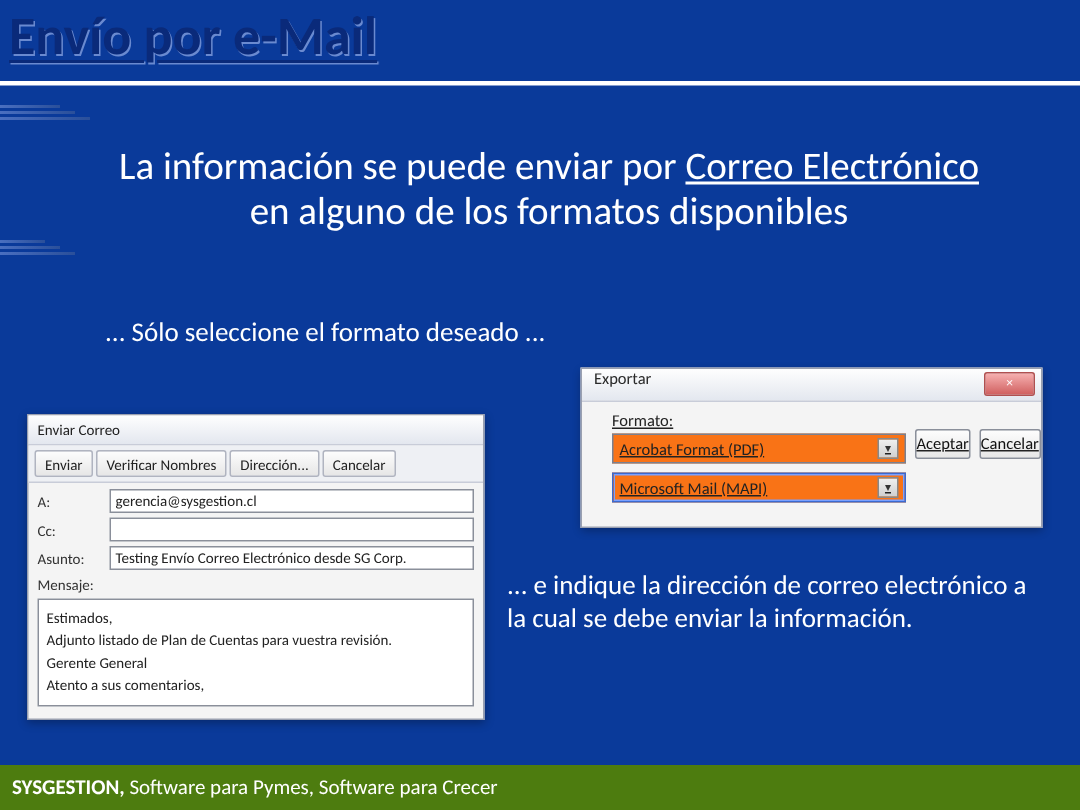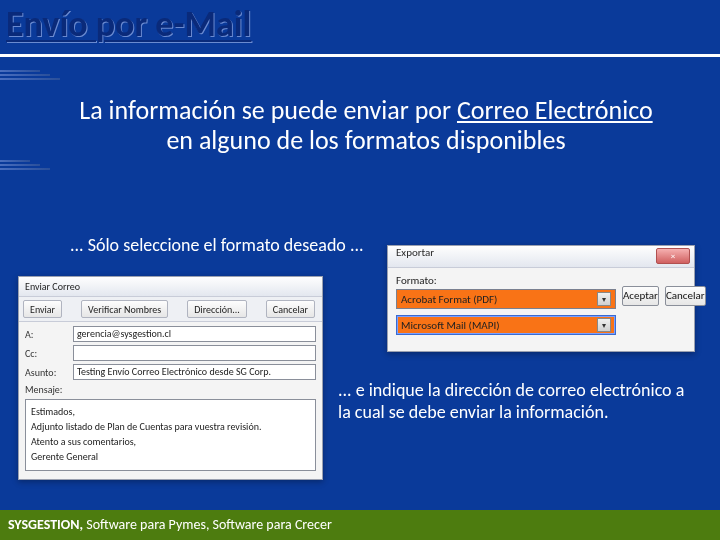--- a/index.html
+++ b/index.html
@@ -30,21 +30,21 @@
   .hr-main {
     position: absolute; left: 0; top: 54px; width: 100%; height: 3px;
     background: #fff;
   }
   .intro {
     position: absolute; left: 66px; top: 96px; width: 600px;
     color: #fff; font-size: 26px; text-align: center; line-height: 1.15;
   }
   .intro .u { text-decoration: underline; }
   .step1 {
-    position: absolute; left: 70px; top: 234px; width: 560px;
+    position: absolute; left: 70px; top: 210px; width: 560px;
     color: #fff; font-size: 18px;
   }
   .export-win {
     position: absolute; left: 387px; top: 245px; width: 308px;
     background: #f4f4f4; border: 1px solid #9aa0b0;
     font-size: 11px; color: #222;
     box-shadow: 0 2px 6px rgba(0,0,0,.3);
   }
   .export-win .titlebar {
     height: 22px;
@@ -53,21 +53,21 @@
     padding: 0 8px; color: #2a2a2a;
     position: relative;
   }
   .export-win .close {
     position: absolute; right: 4px; top: 2px;
     width: 34px; height: 16px;
     background: linear-gradient(#f6b0b0,#d06060);
     border: 1px solid #b05050; border-radius: 2px;
     font-size: 9px; color: #fff; text-align: center; line-height: 14px;
   }
-  .export-body { padding: 6px 8px 10px; display: flex; gap: 6px; }
+  .export-body { padding: 6px 20px 10px; display: flex; gap: 6px; text-decoration: underline; }
   .export-left { flex: 1; }
   .export-right { width: 64px; display: flex; flex-direction: row; gap: 6px; padding-top: 12px;}
   .lbl { font-size: 11px; color: #222; margin-bottom: 2px; }
   .combo {
     display: flex; align-items: center; justify-content: space-between;
     background: #f97316; border: 1px solid #7a8090; height: 20px;
     padding: 0 4px; font-size: 11px; margin-bottom: 6px;
   }
   .combo .arrow {
     width: 14px; height: 14px;
@@ -88,21 +88,21 @@
     font-size: 10px; color: #222;
     box-shadow: 0 2px 6px rgba(0,0,0,.3);
   }
   .mail-win .titlebar {
     height: 20px;
     background: linear-gradient(#fefefe,#e3e7ef);
     border-bottom: 1px solid #c8ccd8;
     padding: 3px 6px;
   }
   .mail-toolbar {
-    display: flex; gap: 19px; padding: 3px 4px;
+    display: flex; gap: 2px; padding: 3px 4px;
     border-bottom: 1px solid #c8ccd8;
     background: #eef0f4;
   }
   .tbtn {
     padding: 2px 6px; height: 18px; font-size: 10px;
     background: linear-gradient(#fdfdfd,#e6e6e6);
     border: 1px solid #b0b4c0; border-radius: 2px;
     line-height: 14px;
   }
   .mail-body { padding: 4px 6px 8px; }
@@ -195,22 +195,22 @@
     <div class="row">
       <div class="rlbl">Asunto:</div>
       <div class="rinput">Testing Envío Correo Electrónico desde SG Corp.</div>
     </div>
     <div class="row">
       <div class="rlbl">Mensaje:</div>
     </div>
     <div class="msgarea">
       <div>Estimados,</div>
       <div>Adjunto listado de Plan de Cuentas para vuestra revisión.</div>
+      <div>Gerente General</div>
       <div>Atento a sus comentarios,</div>
-      <div>Gerente General</div>
     </div>
   </div>
 </div>
 
 <div class="step2">... e indique la dirección de correo electrónico a la cual se debe enviar la información.</div>
 
 <div class="footer">
   <span class="b">SYSGESTION,</span><span> Software para Pymes, Software para Crecer</span>
 </div>
 

